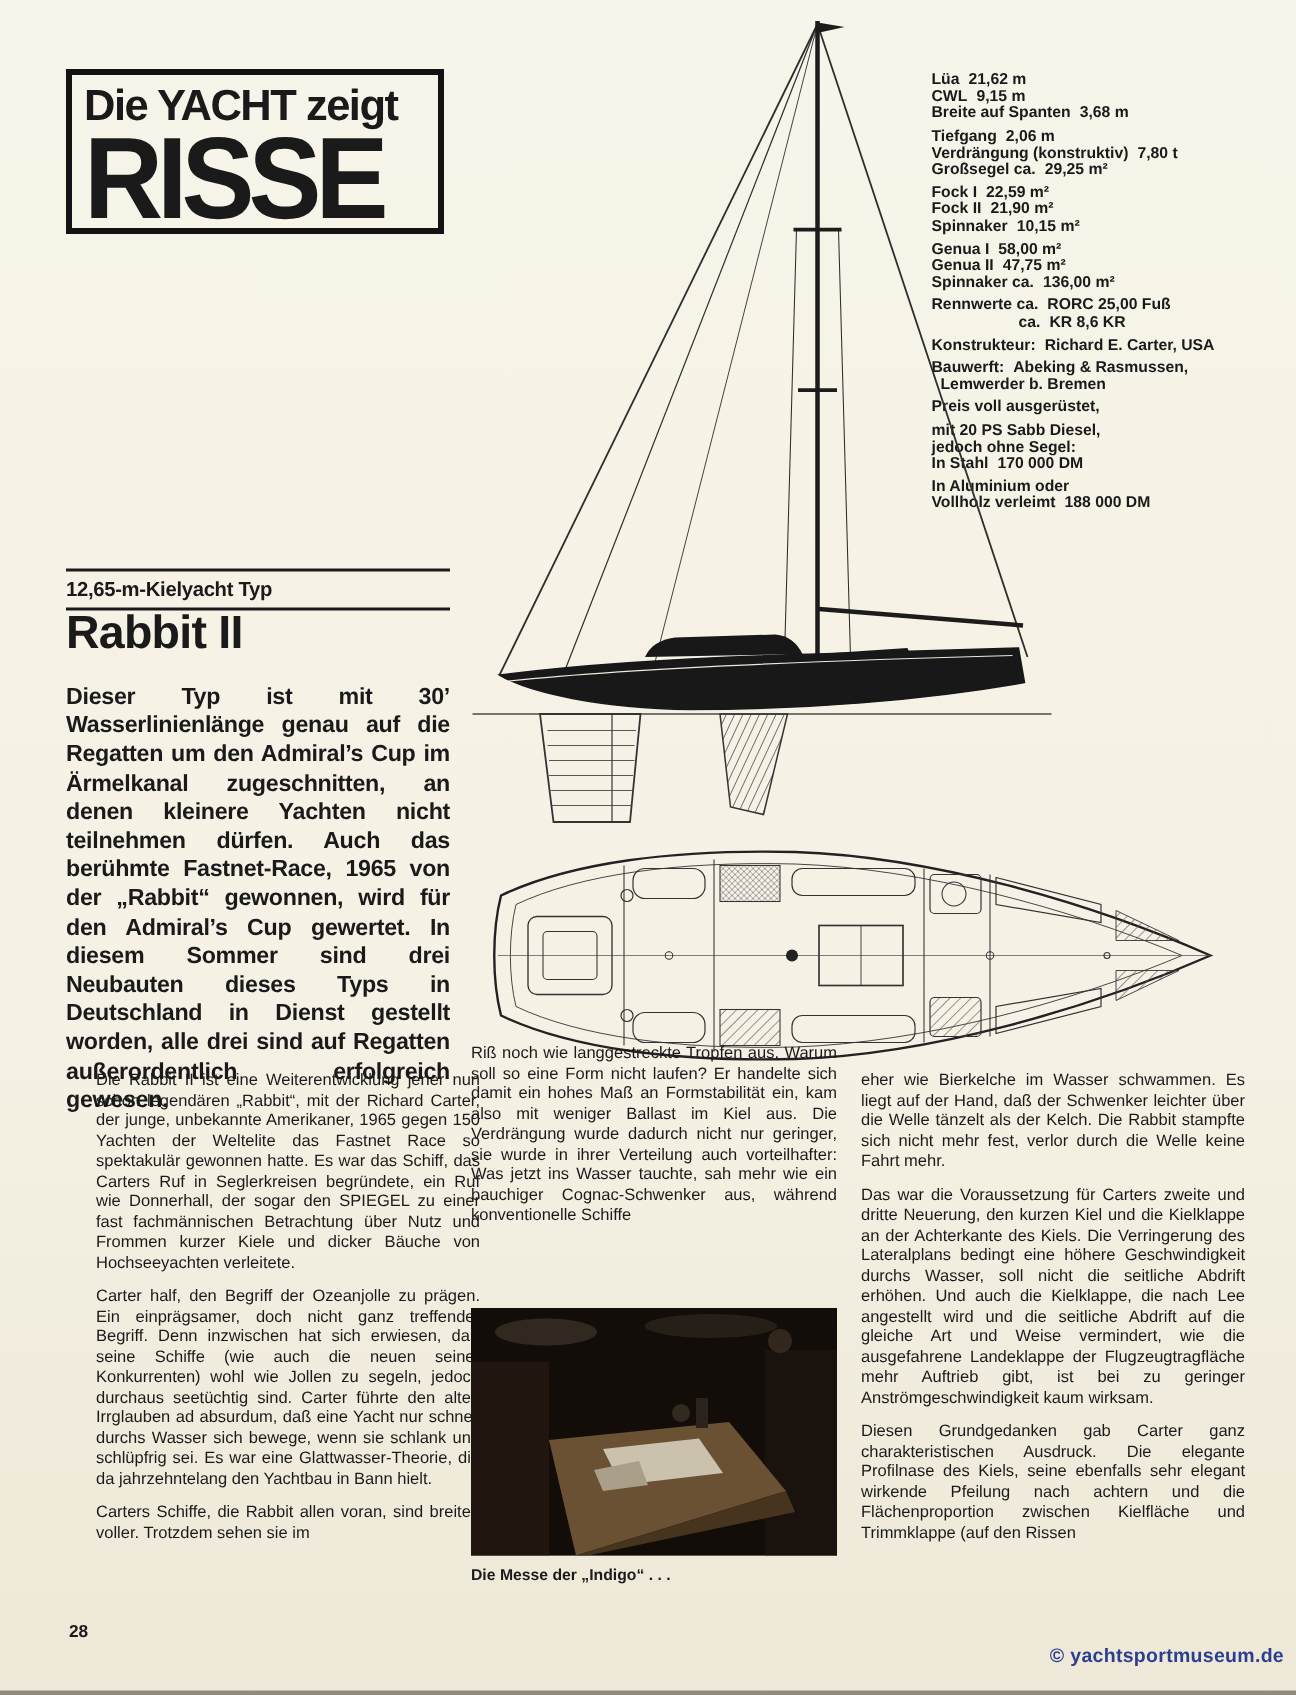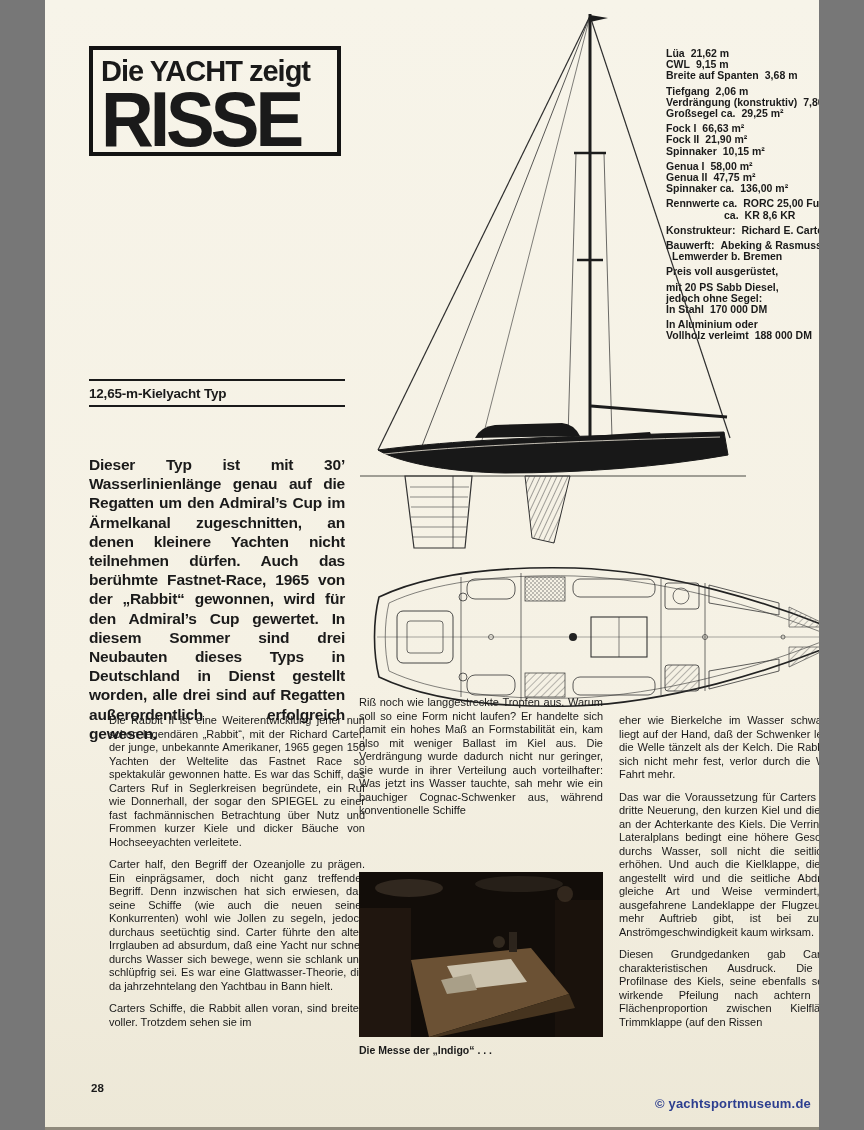--- a/index.html
+++ b/index.html
@@ -1,19 +1,19 @@
 <!DOCTYPE html>
 <html lang="de"><head>
 <meta charset="utf-8">
 <style>
   html,body{margin:0;padding:0;background:#777;}
   .page{
-    position:relative;width:750px;height:1130px;margin:0 auto;
+    position:relative;width:864px;height:1130px;margin:0 auto;
     background:linear-gradient(180deg,#f7f4e9 0%,#f5f1e4 60%,#ede8d7 100%);
-    font-family:"Liberation Sans","DejaVu Sans",sans-serif;color:#1a1a1a;overflow:hidden;padding-left:24px;
+    font-family:"Liberation Sans","DejaVu Sans",sans-serif;color:#1a1a1a;overflow:hidden;
   }
   
   .logo-box{position:absolute;left:44px;top:46px;width:252px;box-sizing:border-box;
     border:4px solid #131313;padding:7px 8px 4px 8px;}
   .logo-line1{font-size:29px;font-weight:800;letter-spacing:-1px;line-height:1;white-space:nowrap;}
   .logo-line2{font-size:73px;font-weight:900;letter-spacing:-4px;line-height:.82;margin-top:2px;
     transform:scaleY(1.06);transform-origin:top left;white-space:nowrap;}
   
   .specs{position:absolute;left:621px;top:48px;width:227px;font-size:10.5px;font-weight:bold;line-height:11.2px;}
   .spec-row{display:flex;justify-content:flex-start;align-items:baseline;}
@@ -83,21 +83,21 @@
         <span class="spec-value">7,80 t</span>
       </div>
 
       <div class="spec-row">
         <span class="spec-label">Großsegel ca.</span>
         <span class="spec-value">29,25 m²</span>
       </div>
 
       <div class="spec-row gap">
         <span class="spec-label">Fock I</span>
-        <span class="spec-value">66,63 m²</span>
+        <span class="spec-value">22,59 m²</span>
       </div>
 
       <div class="spec-row">
         <span class="spec-label">Fock II</span>
         <span class="spec-value">21,90 m²</span>
       </div>
 
       <div class="spec-row">
         <span class="spec-label">Spinnaker</span>
         <span class="spec-value">10,15 m²</span>
@@ -265,20 +265,21 @@
 
       <circle cx="126" cy="76" r="2.5" fill="none" stroke="#333" stroke-width="0.7"></circle>
       <circle cx="340" cy="76" r="2.5" fill="none" stroke="#333" stroke-width="0.7"></circle>
       <circle cx="418" cy="76" r="2" fill="none" stroke="#333" stroke-width="0.7"></circle>
     </svg>
   </figure>
 
   <div class="kicker-block">
     <span class="kicker">12,65-m-Kielyacht Typ</span>
   </div>
+  <h1 class="title">Rabbit II</h1>
   <p class="lead">Dieser Typ ist mit 30’ Wasserlinienlänge genau auf die Regatten um den Admiral’s Cup im Ärmelkanal zugeschnitten, an denen kleinere Yachten nicht teilnehmen dürfen. Auch das berühmte Fastnet-Race, 1965 von der „Rabbit“ gewonnen, wird für den Admiral’s Cup gewertet. In diesem Sommer sind drei Neubauten dieses Typs in Deutschland in Dienst gestellt worden, alle drei sind auf Regatten außerordentlich erfolgreich gewesen.</p>
 
   <div class="textcol col1">
 
       <p class="body-p">Die Rabbit II ist eine Weiterentwicklung jener nun schon legendären „Rabbit“, mit der Richard Carter, der junge, unbekannte Amerikaner, 1965 gegen 150 Yachten der Weltelite das Fastnet Race so spektakulär gewonnen hatte. Es war das Schiff, das Carters Ruf in Seglerkreisen begründete, ein Ruf wie Donnerhall, der sogar den SPIEGEL zu einer fast fachmännischen Betrachtung über Nutz und Frommen kurzer Kiele und dicker Bäuche von Hochseeyachten verleitete.</p>
 
       <p class="body-p">Carter half, den Begriff der Ozeanjolle zu prägen. Ein einprägsamer, doch nicht ganz treffender Begriff. Denn inzwischen hat sich erwiesen, daß seine Schiffe (wie auch die neuen seiner Konkurrenten) wohl wie Jollen zu segeln, jedoch durchaus seetüchtig sind. Carter führte den alten Irrglauben ad absurdum, daß eine Yacht nur schnell durchs Wasser sich bewege, wenn sie schlank und schlüpfrig sei. Es war eine Glattwasser-Theorie, die da jahrzehntelang den Yachtbau in Bann hielt.</p>
 
       <p class="body-p">Carters Schiffe, die Rabbit allen voran, sind breiter, voller. Trotzdem sehen sie im</p>
     </div>

